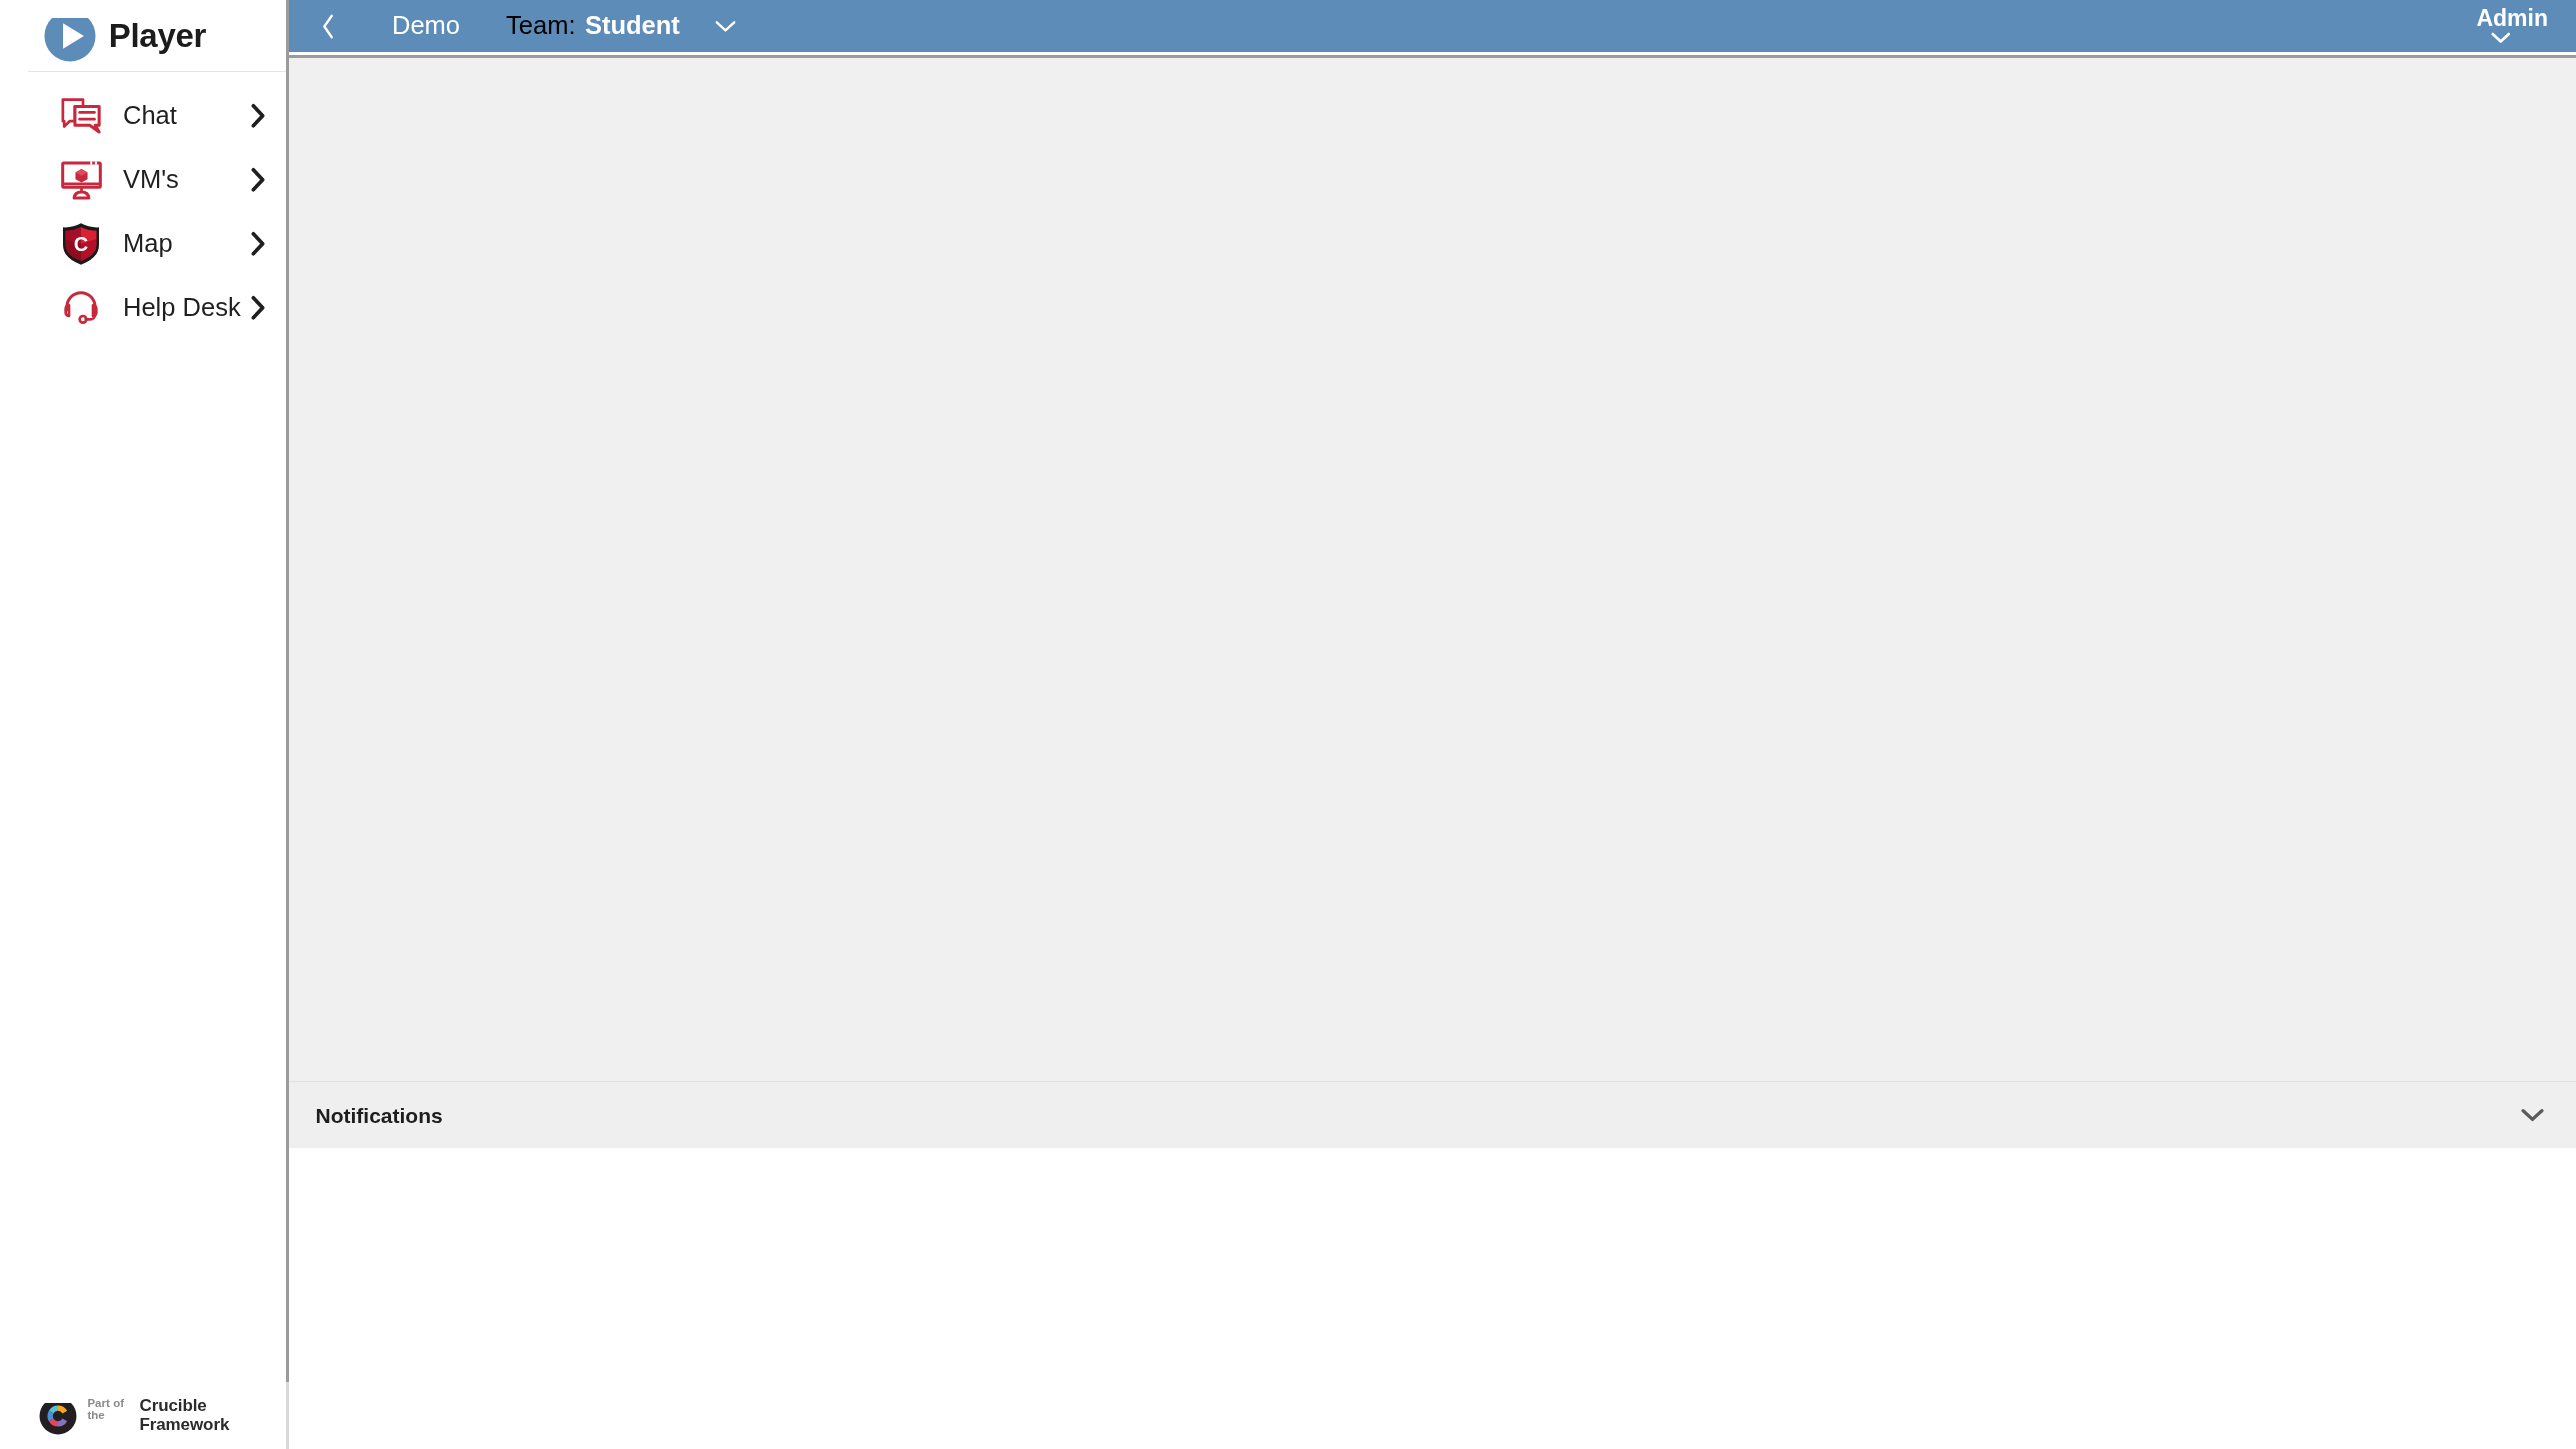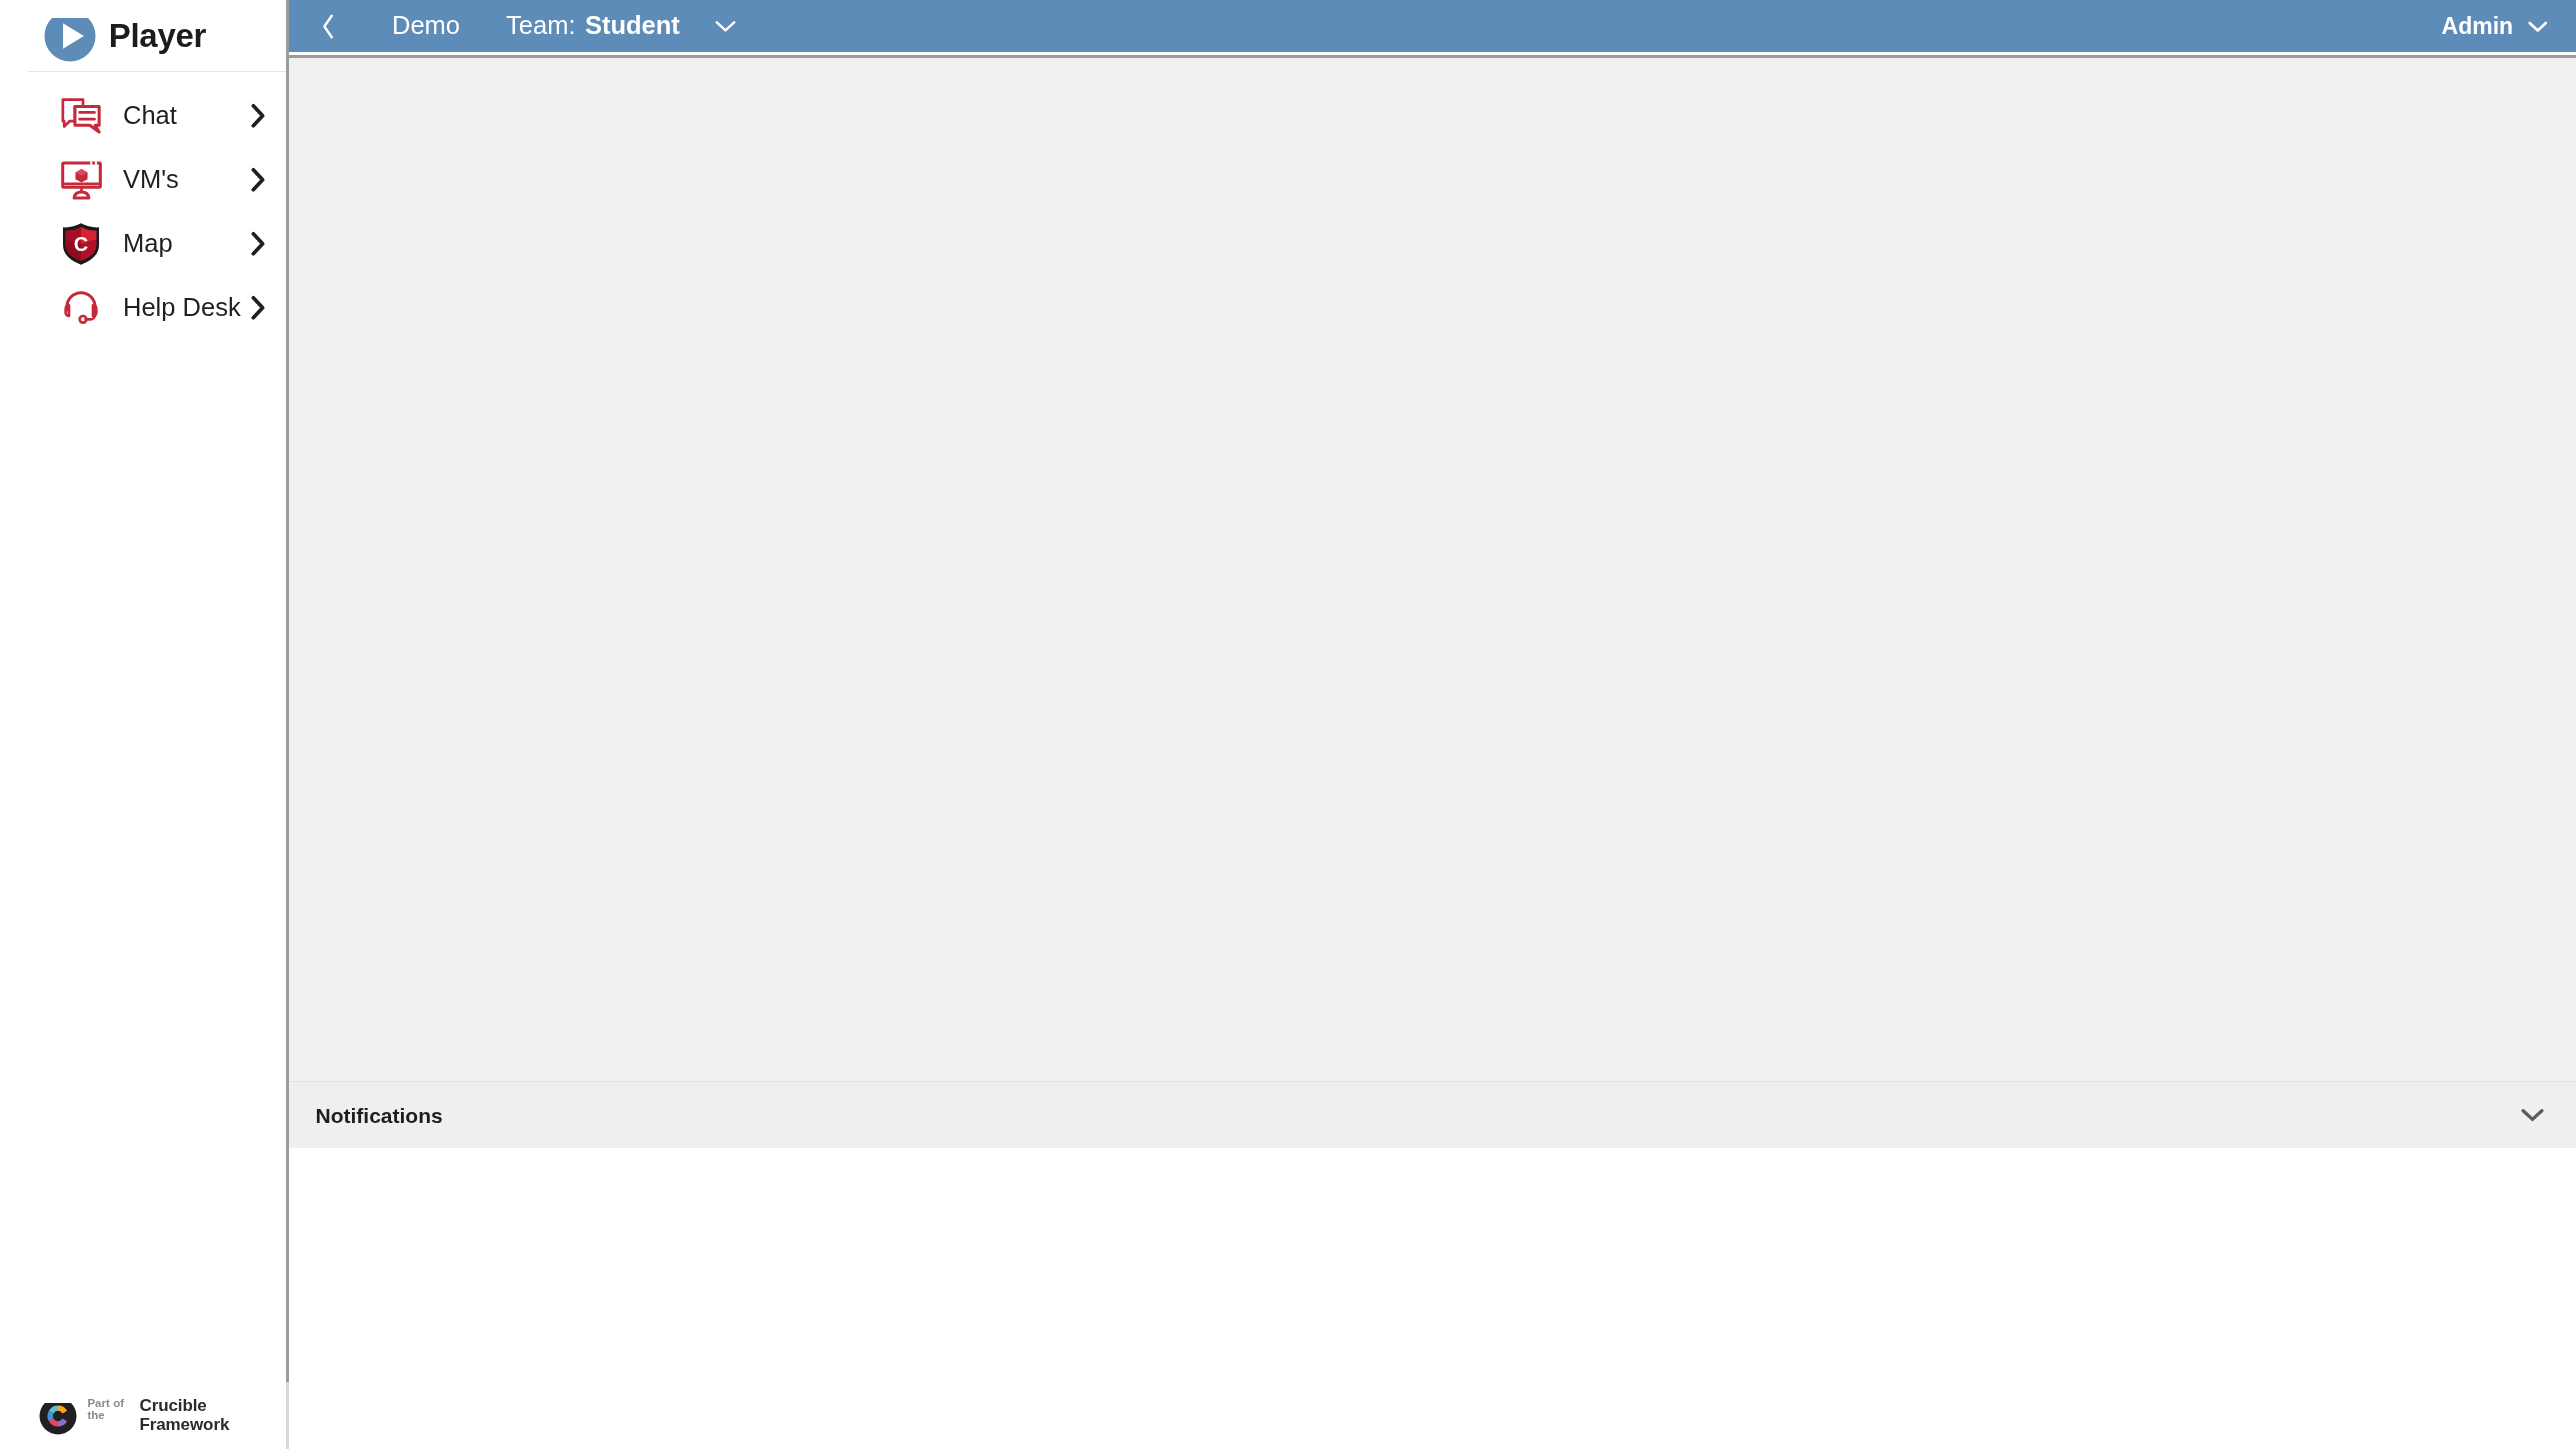--- a/index.html
+++ b/index.html
@@ -188,41 +188,42 @@
   }
   .tb-teamwrap {
     display: flex;
     align-items: center;
     margin-left: 46px;
     cursor: pointer;
     white-space: nowrap;
   }
   .tb-teamlabel {
     font-size: 25.5px;
-    color: #ffffff;
+    color: #000000;
     line-height: 1;
   }
   .tb-teamname {
     font-size: 25.5px;
     color: #ffffff;
     font-weight: bold;
     line-height: 1;
     margin-left: 9.4px;
   }
   .tb-teamchev {
     margin-left: 34px;
     display: flex;
     align-items: center;
   }
   .tb-spacer { flex: 1 1 auto; }
   .tb-user {
     display: flex;
-    align-items: center;
+    align-items: flex-start;
     cursor: pointer;
     white-space: nowrap;
+    flex-direction: column;
   }
   .tb-username {
     font-size: 23px;
     font-weight: bold;
     color: #ffffff;
     line-height: 1;
   }
   .tb-userchev {
     margin-left: 13.4px;
     display: flex;

